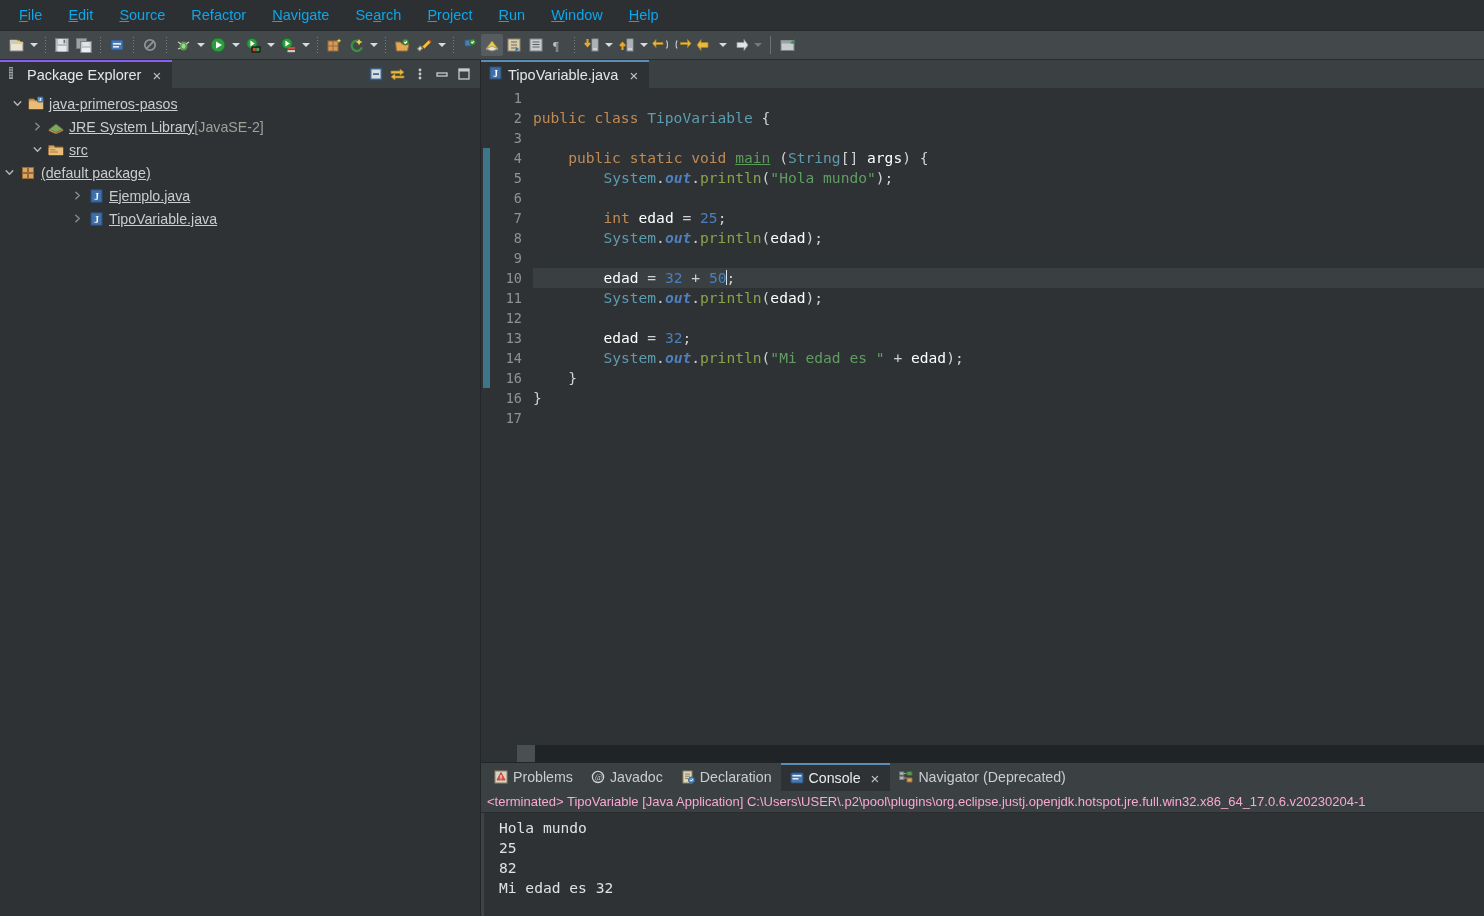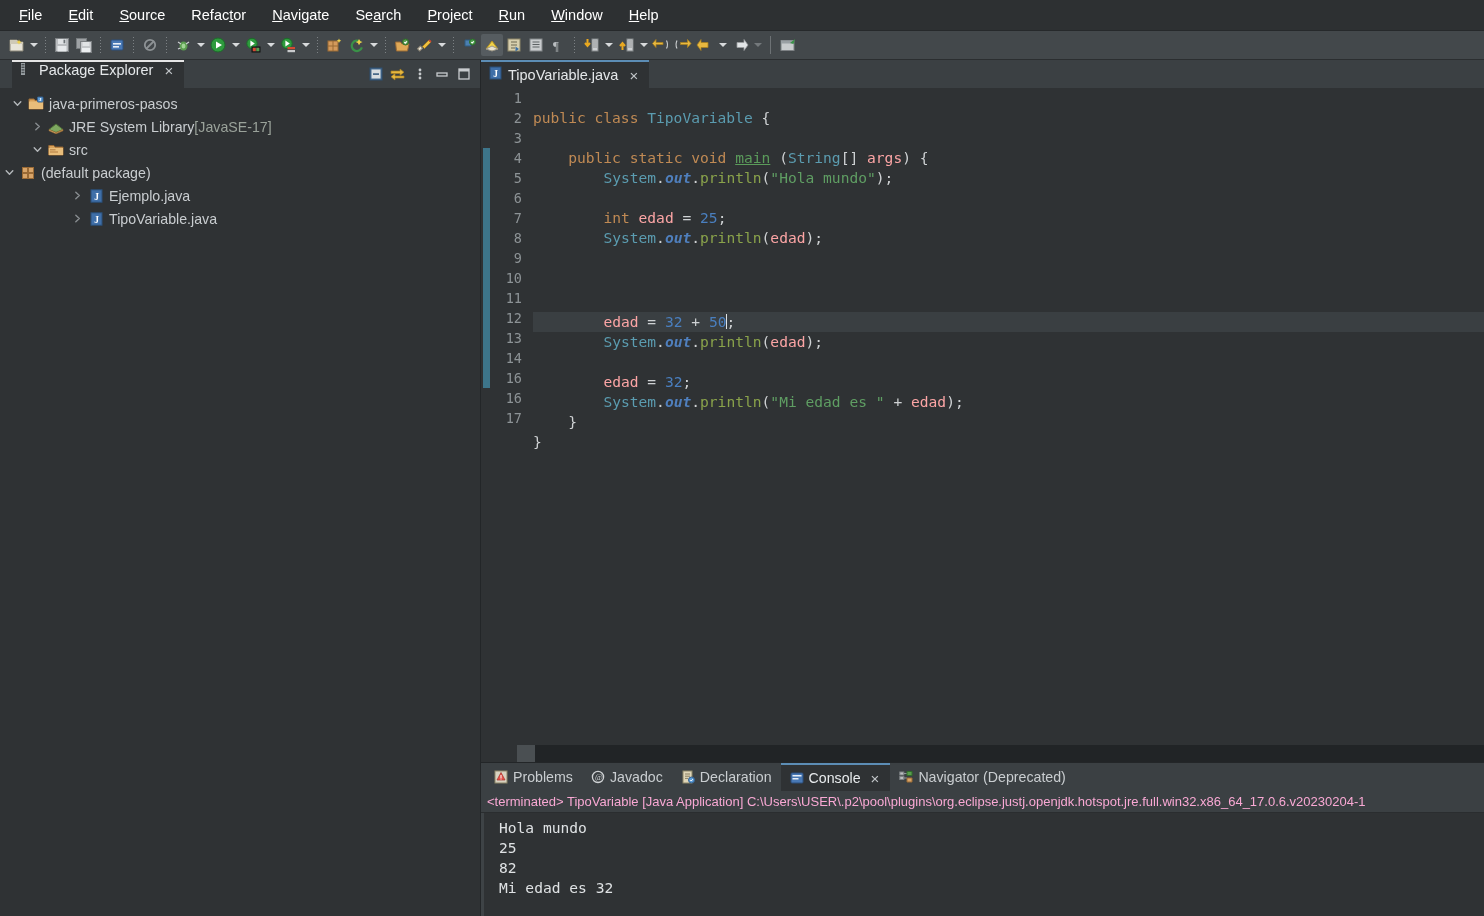--- a/index.html
+++ b/index.html
@@ -14,21 +14,21 @@
   
   #menubar {
     height: 31px;
     background: #2d3032;
     display: flex;
     align-items: center;
     padding-left: 6px;
     border-bottom: 1px solid #26292b;
   }
   .menu-item {
-    color: #ffffff;
+    color: #0ea5e9;
     font-size: 14.5px;
     padding: 4px 13px;
     cursor: default;
     white-space: nowrap;
   }
   .menu-item .mn { text-decoration: underline; }
 
   
   #toolbar {
     height: 29px;
@@ -58,43 +58,42 @@
   .tb-sep2 { width:1px; height:18px; background:#6d7275; margin:0 6px; }
 
   
   #body { display: flex; height: 856px; }
 
   
   #left { width: 481px; background: #2f3234; display: flex; flex-direction: column;
           border-right: 1px solid #232628; }
   #pe-tabbar { height: 28px; background: #3b4043; display: flex; align-items: stretch; position: relative; }
   #pe-tab {
-    display: flex; align-items: flex-start; gap: 6px;
+    display: flex; align-items: center; gap: 6px;
     background: #2f3234; padding: 0 9px 0 8px; height: 28px;
-    border-top: 2px solid #e5e5e5;
+    border-top: 2px solid #8b5cf6;
     min-width: 0;
-    margin-left: 12px;
   }
   #pe-tab .pe-title { color: #e4e7e9; font-size: 14.5px; white-space: nowrap; }
   .tabclose {
     color: #c3c7ca; font-size: 15px; line-height: 1; padding: 1px 2px; margin-left: 3px;
     font-family: "Liberation Sans", sans-serif;
   }
   #pe-tools { margin-left: auto; display: flex; align-items: center; gap: 1px; padding-right: 6px; }
   .petool { width: 21px; height: 21px; display:flex; align-items:center; justify-content:center; }
 
   #pe-tree { flex: 1; padding-top: 4px; overflow: hidden; background:#2f3234; }
   .trow {
     display: flex; align-items: center; height: 23px;
     color: #c3c7ca; font-size: 14.2px; white-space: nowrap; cursor: default;
   }
   .twist { width: 18px; display:flex; align-items:center; justify-content:center; flex:0 0 18px; }
   .twist svg { display:block; }
   .ticon { width: 20px; display:flex; align-items:center; justify-content:center; flex:0 0 20px; margin-right:3px; }
-  .tlabel { color:#c9cdd0; }
+  .tlabel { color:#c9cdd0;text-decoration:underline; }
   .tsub { color:#9aa29a; }
 
   
   #right { flex: 1; display: flex; flex-direction: column; min-width: 0; background:#2f3234; }
 
   
   #ed-tabbar { height: 28px; background: #3b4043; display: flex; align-items: stretch; }
   #ed-tab {
     display: flex; align-items: center; gap: 6px;
     background: #2f3234; padding: 0 9px 0 8px; height: 28px;
@@ -116,28 +115,28 @@
     font-family: "DejaVu Sans Mono", monospace; font-size: 13.5px;
     color: #8d9396; position: relative;
   }
   .gline { height: 20px; line-height: 20px; position: relative; }
   #code {
     flex: 1; min-width: 0; background: #2f3234; position: relative;
     font-family: "DejaVu Sans Mono", monospace; font-size: 14.6px;
     padding-left: 6px; overflow: hidden;
   }
   .cline { height: 20px; line-height: 20px; white-space: pre; color: #cfd2d4; }
-  .cline.hl { background: #3a3f42; margin-top: 44px; }
+  .cline.hl { background: #3a3f42; }
   .kw { color: #c08a54; }
   .type { color: #5b9cb0; }
   .mth { color: #8aa34b; }
   .mthdecl { color: #5b9c5b; text-decoration: underline; }
   .str { color: #5f9e63; }
   .num { color: #4a7fbf; }
-  .var { color: #fca5a5; }
+  .var { color: #ffffff; }
   .fld { color: #4f7fbd; font-weight: bold; font-style: italic; }
   .pl { color: #cfd2d4; }
   .cursor {
     display: inline-block; width: 1px; height: 15px; background: #dfe2e4;
     vertical-align: -2px; margin: 0 -0.5px;
   }
 
   
   #ed-hscroll {
     height: 17px; background: #2f3234; display: flex; align-items: center;
@@ -487,21 +486,21 @@
             </svg>
           </span>
           <span class="ticon">
             <svg width="16" height="14" viewBox="0 0 16 14">
               <path d="M1 9.5l7-5.5 7 5.5-7 3z" fill="#7da860" stroke="#4f7038"></path>
               <path d="M1 9.5l7 3v1.3l-7-3z" fill="#e0b46a" stroke="#9a6a35" stroke-width="0.6"></path>
               <path d="M15 9.5l-7 3v1.3l7-3z" fill="#c99a52" stroke="#9a6a35" stroke-width="0.6"></path>
             </svg>
           </span>
           <span class="tlabel">JRE System Library</span>
-          <span class="tsub"> [JavaSE-17]</span>
+          <span class="tsub"> [JavaSE-2]</span>
         </div>
         <div class="trow" style="padding-left: 28px;">
           <span class="twist">
             <svg width="11" height="11" viewBox="0 0 11 11">
               <path d="M2.2 3.8L5.5 7.3 8.8 3.8" stroke="#b3b7ba" stroke-width="1.4" fill="none" stroke-linecap="round" stroke-linejoin="round"></path>
             </svg>
           </span>
           <span class="ticon">
             <svg width="16" height="14" viewBox="0 0 16 14">
               <path d="M0.8 2.5h5l1.2 1.6H15V12H0.8z" fill="#d9a35c" stroke="#9a6a35"></path>

